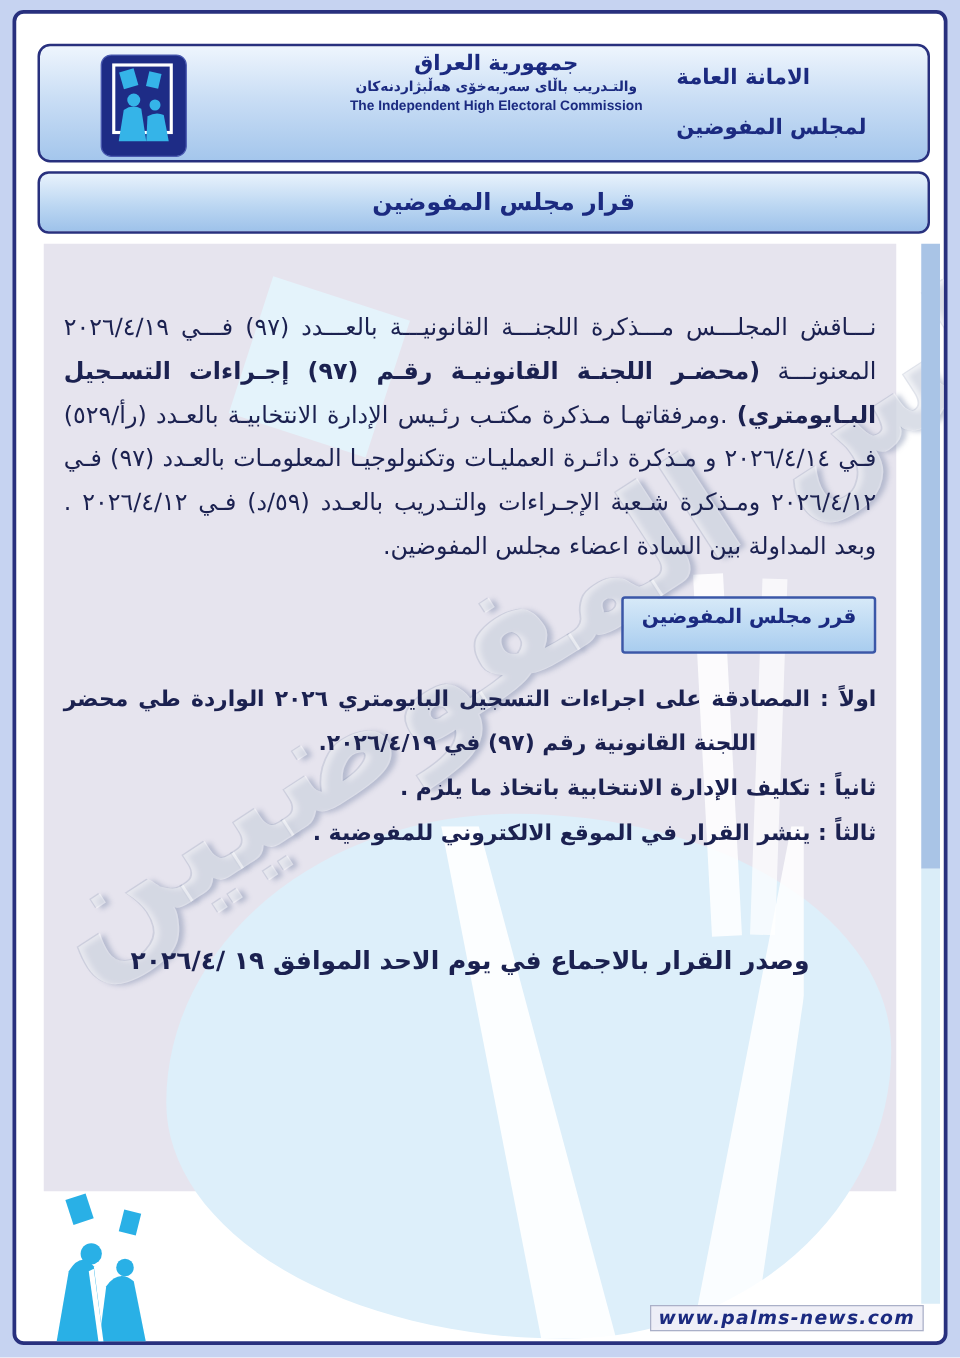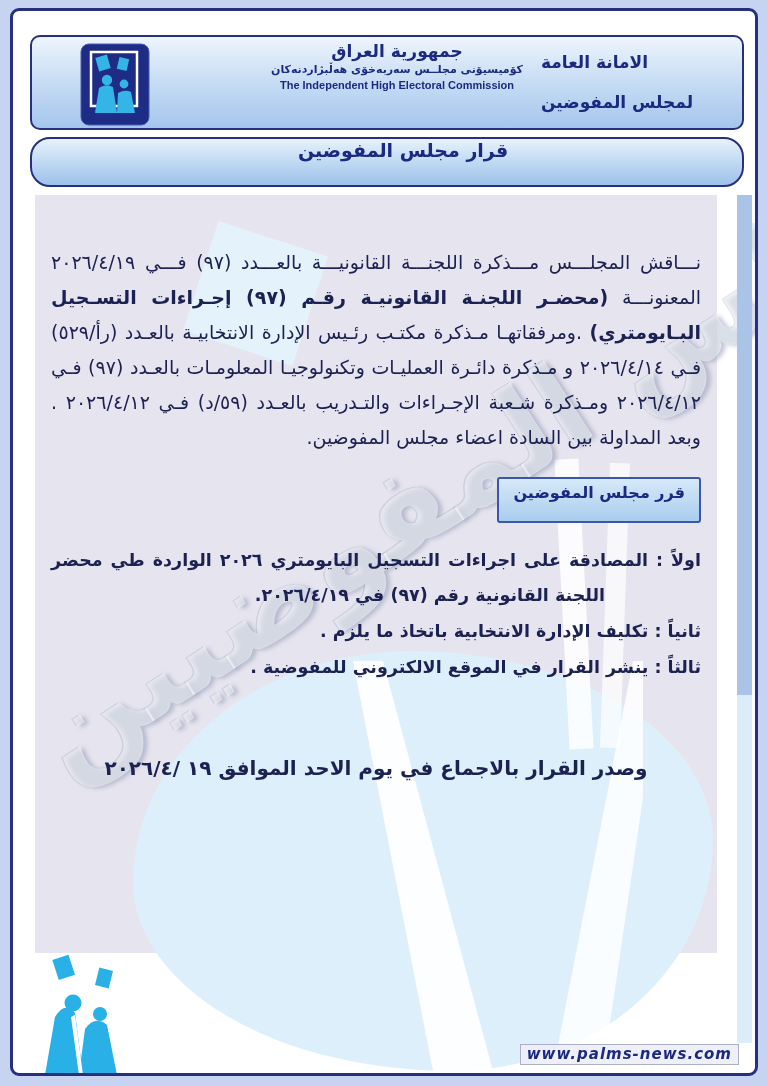--- a/index.html
+++ b/index.html
@@ -33,23 +33,23 @@
   .hdr-center .l1 { font-size:17px; font-weight:bold; line-height:21px;text-align:center; }
   .hdr-center .l2 { font-size:14px; font-weight:bold; line-height:20px; }
   .hdr-center .l3 { font-size:11px; font-weight:bold; line-height:16px; }
   .hdr-center .l4 { font-size:11px; font-weight:bold; line-height:15px; font-family:"Liberation Sans",sans-serif; }
   .hdr-right { position:absolute; right:16px; top:12px; width:185px; text-align:left; color:#1b2a80; }
   .hdr-right .r1 { font-size:17px; font-weight:bold; line-height:26px; }
   .hdr-right .r2 { font-size:17px; font-weight:bold; line-height:26px; margin-top:14px; }
 
   
   .title-bar { position:absolute; left:17px; top:126px; width:714px; height:50px; z-index:5;
-               border:2px solid #28307e; border-radius:20px;
+               border:2px solid #28307e; border-radius:9px;
                background:linear-gradient(180deg,#e8f2fc 0%,#bcd7f2 55%,#9ec2ea 100%);
-               display:flex; align-items:flex-start; justify-content:center;
+               display:flex; align-items:center; justify-content:center;
                color:#1b2a80; font-size:19px; font-weight:bold;padding-left:32px; }
 
   
   .content-bg { position:absolute; left:22px; top:184px; width:682px; height:758px;
                 background:#e6e4ee; z-index:1; }
   .content { position:absolute; left:22px; top:184px; width:682px; z-index:4;
              direction:rtl; text-align:justify; color:#1b2150;
              font-size:19px; line-height:35px; padding:16px 16px 0 16px; }
   .content p.para { margin-bottom:0; }
   .gap { height:34px; }
@@ -99,21 +99,21 @@
         <rect x="11" y="9" width="46" height="54" fill="none" stroke="#ffffff" stroke-width="2.5"></rect>
         <rect x="17" y="13" width="12" height="14" fill="#35b4e8" transform="rotate(-16 23 20)"></rect>
         <rect x="38" y="15" width="10" height="12" fill="#35b4e8" transform="rotate(13 43 21)"></rect>
         <circle cx="27" cy="37" r="5.2" fill="#35b4e8"></circle>
         <circle cx="44" cy="41" r="4.4" fill="#35b4e8"></circle>
         <path d="M19,45 Q26,40 33,44 L37,70 L15,70 Z" fill="#35b4e8"></path>
         <path d="M38,50 Q45,46 51,49 L55,70 L37,70 Z" fill="#35b4e8"></path>
       </svg>
       <div class="hdr-center">
         <div class="l1">جمهورية العراق</div>
-        <div class="l3">كۆمیسیۆنی مجلــس سەربەخۆی هەڵبژاردنەکان</div>
+        <div class="l3">والتـدريب باڵای سەربەخۆی هەڵبژاردنەکان</div>
         <div class="l4">The Independent High Electoral Commission</div>
       </div>
       <div class="hdr-right">
         <div class="r1">الامانة العامة</div>
         <div class="r2">لمجلس المفوضين</div>
       </div>
     </div>
 
     <div class="title-bar">
       <span>قرار مجلس المفوضين</span>

